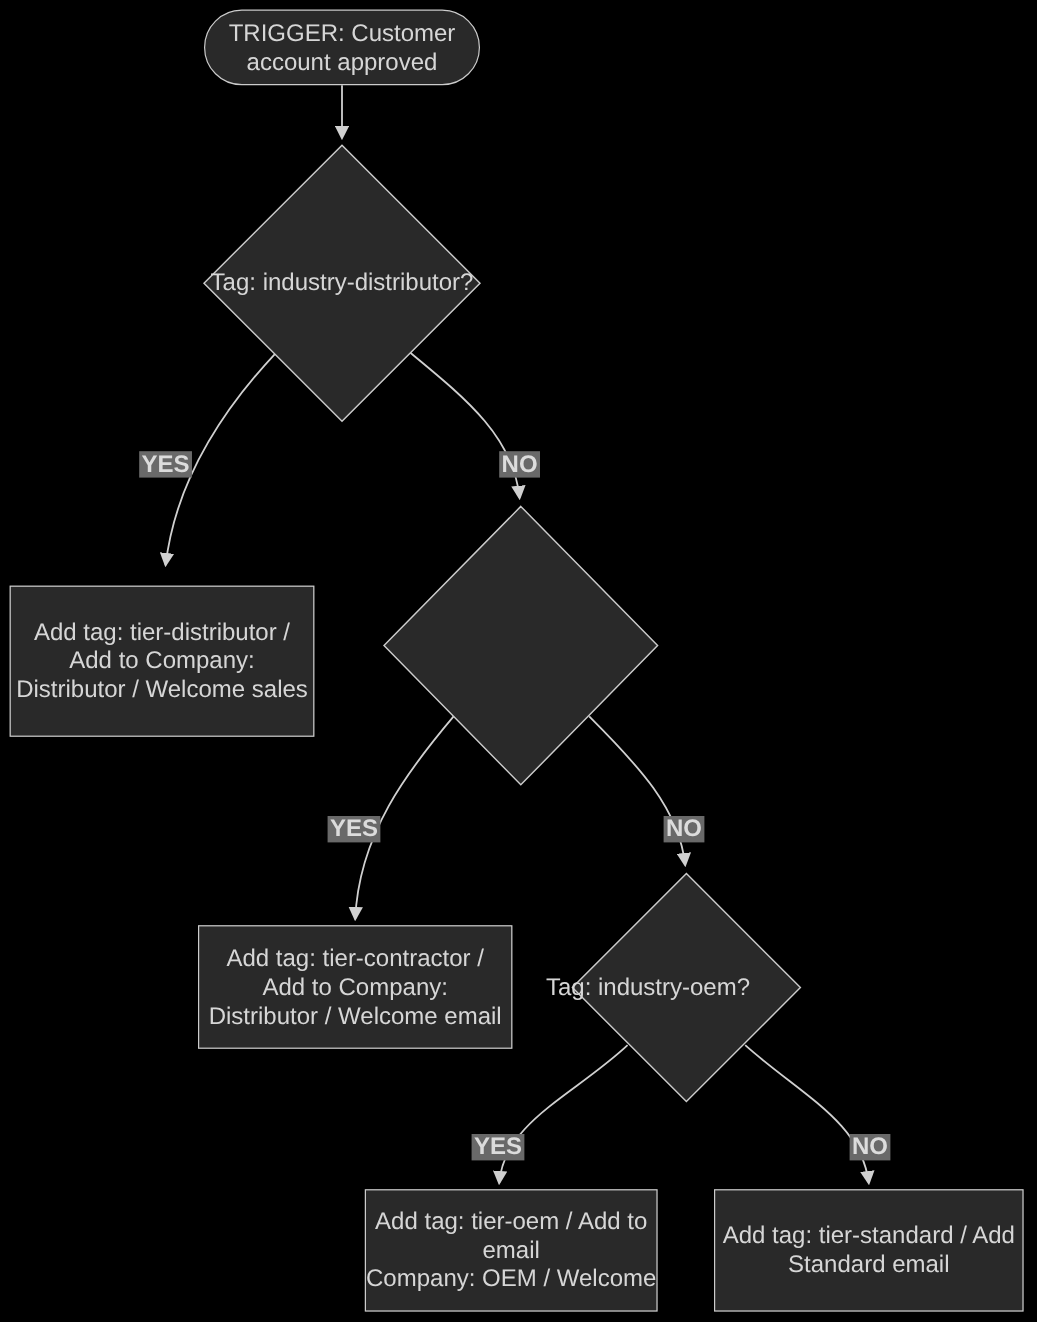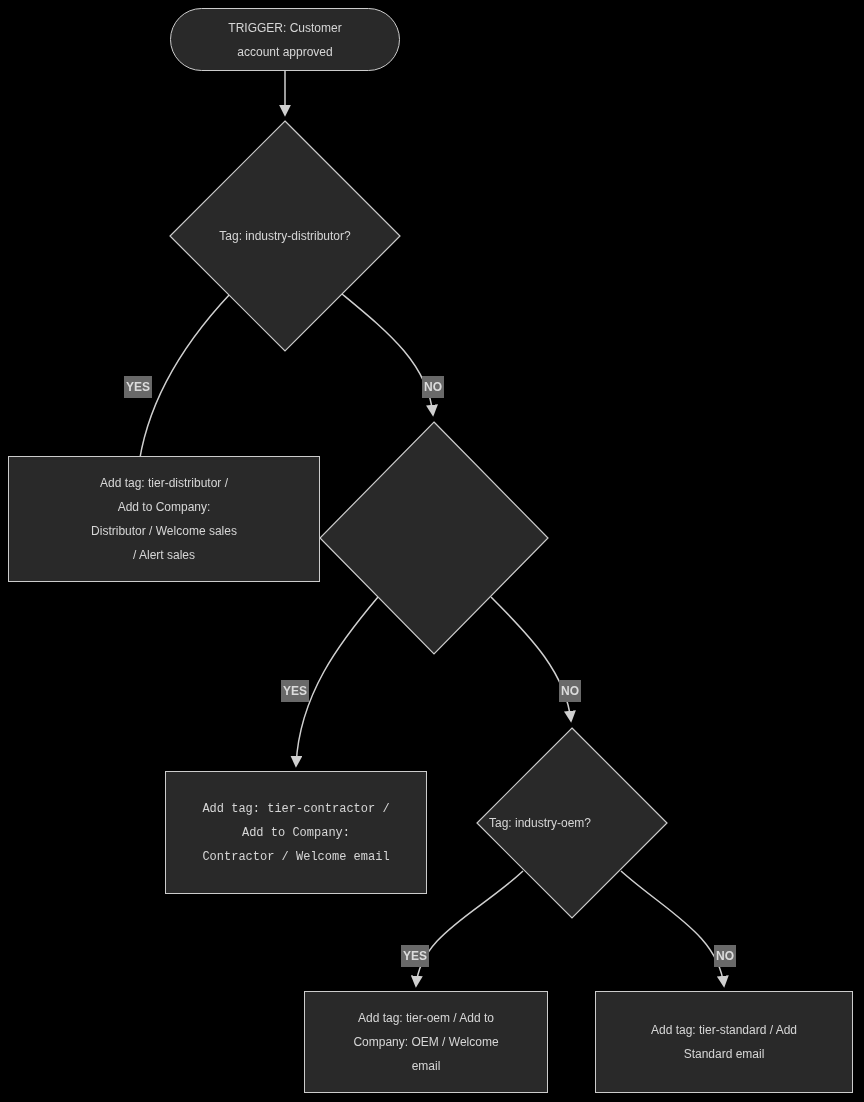--- a/index.html
+++ b/index.html
@@ -2,21 +2,21 @@
 <html style="--background: #000000; --node_fill: #292929; --node_border: #cccccc; --node_text: #d6d6d6; --edge: #d0d0d0; --edge_label_bg: #696969; --edge_label_text: #dcdcdc;"><head>
 <meta charset="utf-8">
 <style>
   html, body { margin: 0; padding: 0; background: #000; }
   .canvas {
     position: relative;
     width: 864px;
     height: 1102px;
     background: var(--background, #000);
     font-family: "Liberation Sans", sans-serif;
-    font-size: 12px;
+    font-size: 20px;
     color: var(--node_text, #d6d6d6);
     overflow: hidden;
   }
   svg.layer { position: absolute; left: 0; top: 0; width: 864px; height: 1102px; display: block; }
   .edge { fill: none; stroke: var(--edge, #d0d0d0); stroke-width: 1.5; }
   .diamond { fill: var(--node_fill, #292929); stroke: var(--node_border, #cccccc); stroke-width: 1.2; }
   .arrowhead-shape { fill: var(--edge, #d0d0d0); }
 
   .node {
     position: absolute;
@@ -77,40 +77,39 @@
   <div class="node stadium" style="left:170px; top:8px; width:230px; height:63px;">
     <div>
         <div>TRIGGER: Customer</div>
         <div>account approved</div>
       </div>
   </div>
 
   <div class="dtext" style="left:285px; top:236px;">Tag: industry-distributor?</div>
   <div class="dtext" style="left:540px; top:823px;">Tag: industry-oem?</div>
 
-  <div class="node" style="left:8px; top:456px; width:312px; height:126px;">
+  <div class="node" style="left:8px; top:488px; width:254px; height:126px;">
     <div>
         <div>Add tag: tier-distributor /</div>
         <div>Add to Company:</div>
         <div>Distributor / Welcome sales</div>
-        <div>/ Alert sales</div>
       </div>
   </div>
-  <div class="node" style="left:165px; top:771px; width:262px; height:123px;font-family:Liberation Mono, monospace;">
+  <div class="node" style="left:165px; top:771px; width:262px; height:103px;">
     <div>
         <div>Add tag: tier-contractor /</div>
         <div>Add to Company:</div>
-        <div>Contractor / Welcome email</div>
+        <div>Distributor / Welcome email</div>
       </div>
   </div>
   <div class="node" style="left:285px; top:991px; width:244px; height:102px;margin-left:19px;">
     <div>
         <div>Add tag: tier-oem / Add to</div>
+        <div>email</div>
         <div>Company: OEM / Welcome</div>
-        <div>email</div>
       </div>
   </div>
   <div class="node" style="left:595px; top:991px; width:258px; height:102px;">
     <div>
         <div>Add tag: tier-standard / Add</div>
         <div>Standard email</div>
       </div>
   </div>
 
   <span class="elabel" style="left:138px; top:387px;">YES</span>

